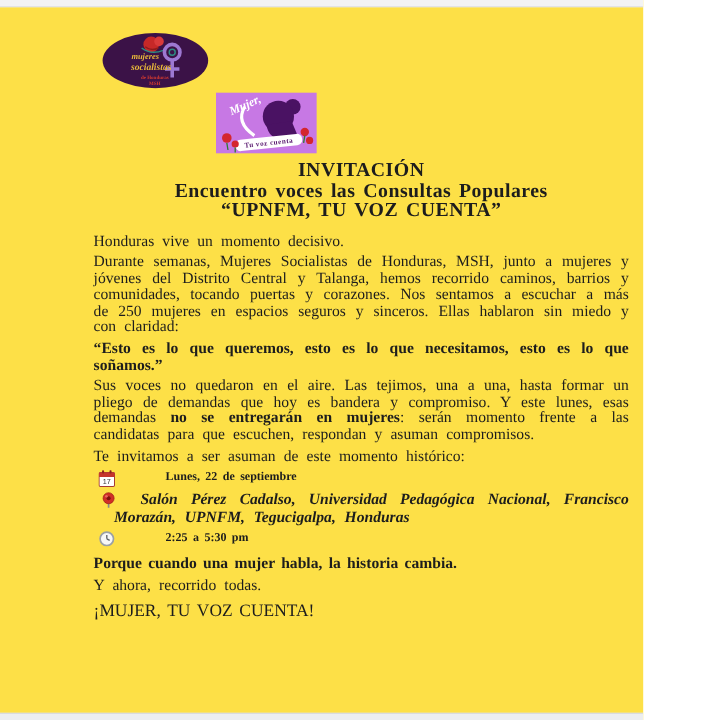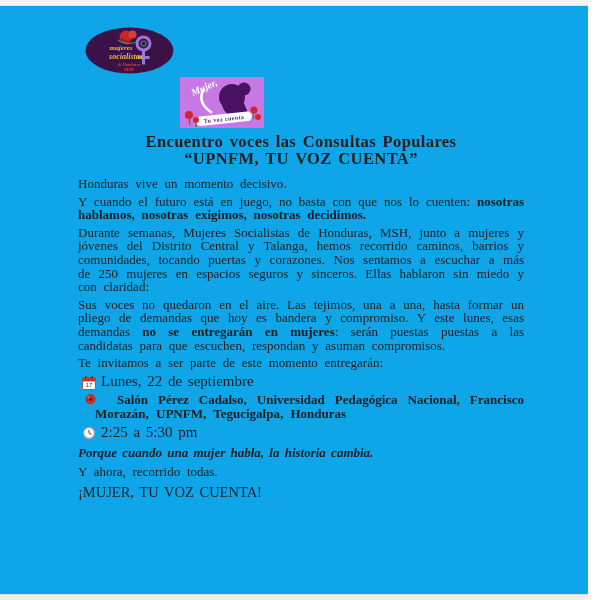--- a/index.html
+++ b/index.html
@@ -1,44 +1,44 @@
 <!DOCTYPE html>
 <html><head>
 <meta charset="utf-8">
 <style>
   html,body{margin:0;padding:0;background:#ffffff;}
-  .page{position:relative;width:588px;height:600px;background:#0ea5e9;overflow:hidden;
+  .page{position:relative;width:536px;height:600px;background:#fde047;overflow:hidden;
         font-family:"Liberation Serif", serif;color:#1d1d1d;}
   .edge-bar{position:absolute;left:0;right:0;height:5px;background:#f3f3f3;}
   .edge-bar.top{top:0;border-bottom:1px solid #e3e3e3;}
   .edge-bar.bottom{bottom:0;background:#eceef0;border-top:1px solid #d9dbdd;}
 
   .logo-msh{position:absolute;left:85px;top:27px;width:89px;height:47px;}
   .logo-voz{position:absolute;left:180px;top:77px;width:84px;height:51px;}
   .logo-msh svg,.logo-voz svg{display:block;width:100%;height:100%;}
 
   .content{position:absolute;left:78px;top:134px;width:446px;}
   .title-line{text-align:center;font-weight:bold;font-size:16.5px;line-height:16.5px;
               letter-spacing:0.4px;word-spacing:2px;}
   .content p{margin:4px 0;font-size:13px;line-height:13.6px;text-align:justify;
              word-spacing:3.5px;}
   .intro{margin-top:10px !important;}
   .seg-b{font-weight:bold;}
 
   .event-row{display:flex;align-items:flex-start;margin:3px 0;}
   .event-row .ico{flex:0 0 auto;width:14px;margin:1px 5px 0 4px;}
   .event-row .ico svg{display:block;}
-  .event-text{font-weight:normal;font-size:15px;line-height:15px;word-spacing:2px;}
+  .event-text{font-weight:bold;font-size:10px;line-height:15px;word-spacing:2px;margin-left:37px;}
 
   .loc{position:relative;padding-left:17px;margin:3px 0;}
   .loc .pin-wrap{position:absolute;left:6px;top:1px;width:13px;}
   .loc .loc-text{display:block;font-weight:bold;font-size:13px;line-height:14.6px;
-                 text-align:justify;text-indent:22px;word-spacing:4px;}
+                 text-align:justify;text-indent:22px;word-spacing:4px;font-style:italic;}
 
-  .porque{font-weight:bold;margin-top:6px !important;word-spacing:2px !important;font-style:italic;}
+  .porque{font-weight:bold;margin-top:6px !important;word-spacing:2px !important;}
   .now-line{margin-top:5px !important;}
   .slogan,.farewell{font-weight:normal;font-size:14.5px !important;line-height:15px !important;
                     margin-top:7px !important;word-spacing:2px !important;}
 </style>
 </head>
 <body>
 
 <div class="page">
 
   <div class="edge-bar top"></div>
@@ -85,28 +85,29 @@
         <path d="M9 42 l1 6 M16 46 l0 4" stroke="#2e7d32" stroke-width="1.1" fill="none"></path>
         <circle cx="74" cy="33" r="3.5" fill="#d4262e"></circle>
         <circle cx="78" cy="40" r="3" fill="#d4262e"></circle>
         <path d="M74 36 l-1 6" stroke="#2e7d32" stroke-width="1.1" fill="none"></path>
       </g>
     </svg>
   </div>
 
   <div class="content">
 
+    <div class="title-line">INVITACIÓN</div>
     <div class="title-line">Encuentro voces las Consultas Populares</div>
     <div class="title-line">“UPNFM, TU VOZ CUENTA”</div>
 
     <p class="intro">Honduras vive un momento decisivo.</p>
-    <p><span>Y cuando el futuro está en juego, no basta con que nos lo cuenten: </span><span class="seg-b">nosotras hablamos, nosotras exigimos, nosotras decidimos.</span></p>
     <p><span>Durante semanas, Mujeres Socialistas de Honduras, MSH, junto a mujeres y jóvenes del Distrito Central y Talanga, hemos recorrido caminos, barrios y comunidades, tocando puertas y corazones. Nos sentamos a escuchar a más de 250 mujeres en espacios seguros y sinceros. Ellas hablaron sin miedo y con claridad:</span></p>
-    <p><span>Sus voces no quedaron en el aire. Las tejimos, una a una, hasta formar un pliego de demandas que hoy es bandera y compromiso. Y este lunes, esas demandas </span><span class="seg-b">no se entregarán en mujeres</span><span>: serán puestas puestas a las candidatas para que escuchen, respondan y asuman compromisos.</span></p>
-    <p>Te invitamos a ser parte de este momento entregarán:</p>
+    <p><span class="seg-b">“Esto es lo que queremos, esto es lo que necesitamos, esto es lo que soñamos.”</span></p>
+    <p><span>Sus voces no quedaron en el aire. Las tejimos, una a una, hasta formar un pliego de demandas que hoy es bandera y compromiso. Y este lunes, esas demandas </span><span class="seg-b">no se entregarán en mujeres</span><span>: serán momento frente a las candidatas para que escuchen, respondan y asuman compromisos.</span></p>
+    <p>Te invitamos a ser asuman de este momento histórico:</p>
 
     <div class="event-row">
       <span class="ico">
         <svg viewBox="0 0 13 14" width="14" height="15">
           <rect x="0.5" y="2.5" width="12" height="11" rx="1" fill="#ffffff" stroke="#a63d35" stroke-width="0.8"></rect>
           <path d="M0.5 2.5 h12 v3.5 h-12 z" fill="#c5342c"></path>
           <rect x="2.8" y="0.8" width="1.6" height="2.6" rx="0.6" fill="#8c241e"></rect>
           <rect x="8.6" y="0.8" width="1.6" height="2.6" rx="0.6" fill="#8c241e"></rect>
           <text x="6.5" y="11.6" font-size="5.6" fill="#3c3c3c" text-anchor="middle" font-family="Liberation Sans, sans-serif">17</text>
         </svg>

